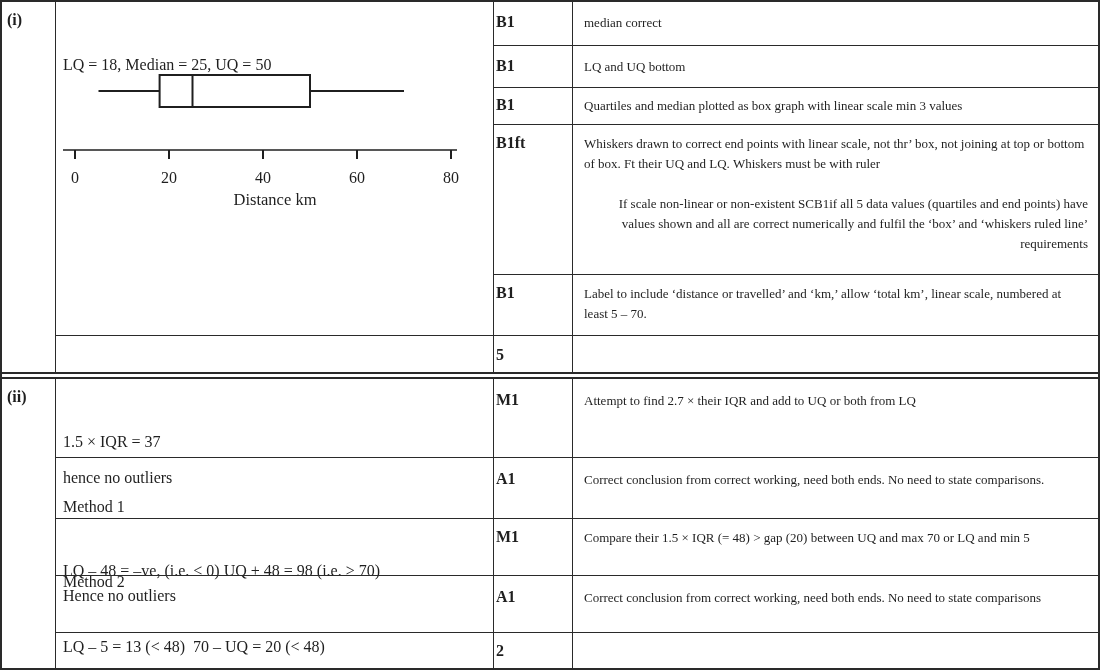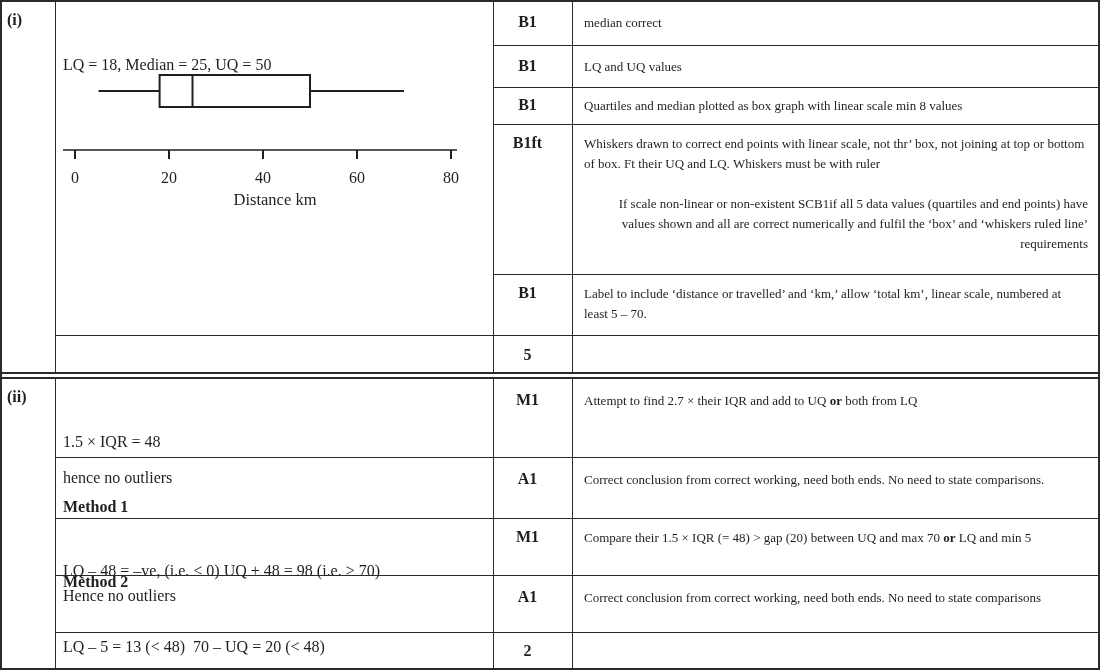--- a/index.html
+++ b/index.html
@@ -25,40 +25,40 @@
   #part-ii { grid-template-rows: 78px 61px 57px 57px 37px; }
   .cell { min-width: 0; min-height: 0; }
   .vline { border-left: 1.5px solid var(--line); }
   .hline { border-top: 1.3px solid var(--line); }
   .part-label {
     font-weight: bold;
     padding: 9px 0 0 5px;
   }
   .mark-cell {
     font-weight: bold;
-    text-align: center;
+    text-align: left;
     padding: 11px 13px 0 2px;
   }
   .desc-cell {
     padding: 11px 10px 0 11px;
     font-size: 13px;
     line-height: 20px;
   }
   .desc-cell p + p { margin-top: 20px; text-align: right; }
   .pt8  { padding-top: 8px; }
   .pt9  { padding-top: 9px; }
   .pt10 { padding-top: 10px; }
   .pt12 { padding-top: 12px; }
   .answer-cell {
     position: relative;
     padding: 9px 6px 0 7px;
     line-height: 21.5px;
     white-space: pre-wrap;
   }
-  .bold-line, .bold { font-weight: bold; }
+  .bold-line, .bold { font-weight: normal; }
   .double-divider {
     height: 7px;
     border-top: 2px solid var(--line);
     border-bottom: 2px solid var(--line);
     background: #fff;
   }
   svg.boxplot { position: absolute; left: 0; top: 46px; display: block; }
   .bp { stroke: var(--ink); stroke-width: 2; fill: none; }
   .bp-axis { stroke: var(--ink); stroke-width: 1.6; fill: none; }
   .bp-tick-label, .bp-axis-label {
@@ -99,24 +99,24 @@
             <text x="395" y="135" class="bp-tick-label">80</text>
           </g>
         <text class="bp-axis-label" x="219" y="157">Distance km</text>
       </svg>
     </div>
 
     <div class="cell vline mark-cell" style="grid-column:3; grid-row:1">B1</div>
     <div class="cell vline desc-cell" style="grid-column:4; grid-row:1">median correct</div>
 
     <div class="cell vline hline mark-cell" style="grid-column:3; grid-row:2">B1</div>
-    <div class="cell vline hline desc-cell" style="grid-column:4; grid-row:2">LQ and UQ values</div>
+    <div class="cell vline hline desc-cell" style="grid-column:4; grid-row:2">LQ and UQ bottom</div>
 
     <div class="cell vline hline mark-cell pt8" style="grid-column:3; grid-row:3">B1</div>
-    <div class="cell vline hline desc-cell pt8" style="grid-column:4; grid-row:3">Quartiles and median plotted as box graph with linear scale min 8 values</div>
+    <div class="cell vline hline desc-cell pt8" style="grid-column:4; grid-row:3">Quartiles and median plotted as box graph with linear scale min 3 values</div>
 
     <div class="cell vline hline mark-cell pt9" style="grid-column:3; grid-row:4">B1ft</div>
     <div class="cell vline hline desc-cell pt9" style="grid-column:4; grid-row:4">
       <p>Whiskers drawn to correct end points with linear scale, not thr’ box, not joining at top or bottom of box. Ft their UQ and LQ. Whiskers must be with ruler</p>
       <p>If scale non-linear or non-existent SCB1if all 5 data values (quartiles and end points) have values shown and all are correct numerically and fulfil the ‘box’ and ‘whiskers ruled line’ requirements</p>
     </div>
 
     <div class="cell vline hline mark-cell pt9" style="grid-column:3; grid-row:5">B1</div>
     <div class="cell vline hline desc-cell pt9" style="grid-column:4; grid-row:5">Label to include ‘distance or travelled’ and ‘km,’ allow ‘total km’, linear scale, numbered at least 5 – 70.</div>
 
@@ -125,21 +125,21 @@
     <div class="cell vline hline" style="grid-column:4; grid-row:6"></div>
   </section>
 
   <div class="double-divider"></div>
 
   <section class="part" id="part-ii">
 
     <div class="cell part-label" style="grid-column:1; grid-row:1/6">(ii)</div>
 
     <div class="cell vline answer-cell pt10" style="grid-column:2; grid-row:1">
-      <div>1.5 × IQR = 48</div>
+      <div>1.5 × IQR = 37</div>
       <div class="bold-line">Method 1</div>
       <div>LQ – 48 = –ve, (i.e. &lt; 0) UQ + 48 = 98 (i.e. &gt; 70)</div>
     </div>
     <div class="cell vline mark-cell pt12" style="grid-column:3; grid-row:1">M1</div>
     <div class="cell vline desc-cell pt12" style="grid-column:4; grid-row:1"><span>Attempt to find 2.7 × their IQR and add to UQ </span><span class="bold">or</span><span> both from LQ</span></div>
 
     <div class="cell vline hline answer-cell pt12" style="grid-column:2; grid-row:2">hence no outliers</div>
     <div class="cell vline hline mark-cell pt12" style="grid-column:3; grid-row:2">A1</div>
     <div class="cell vline hline desc-cell pt12" style="grid-column:4; grid-row:2">Correct conclusion from correct working, need both ends. No need to state comparisons.</div>
 

